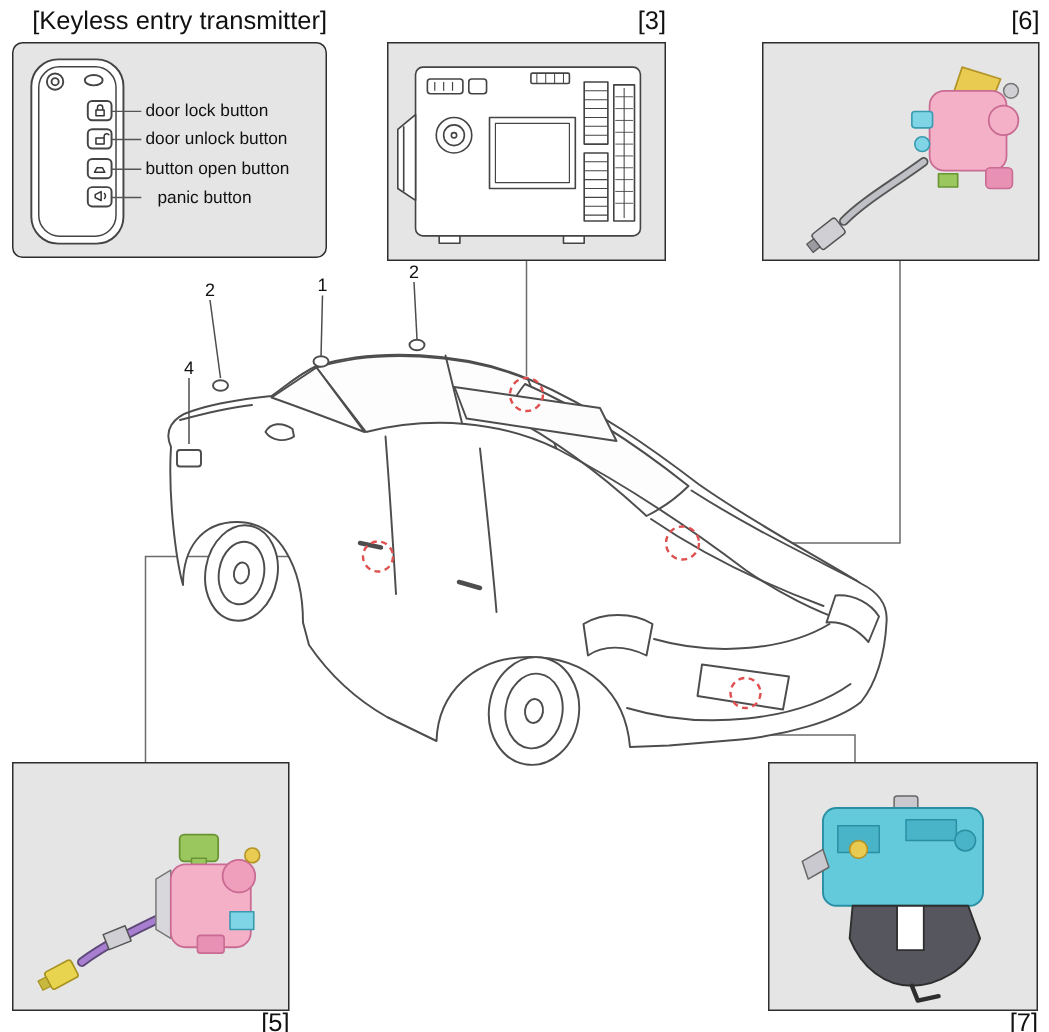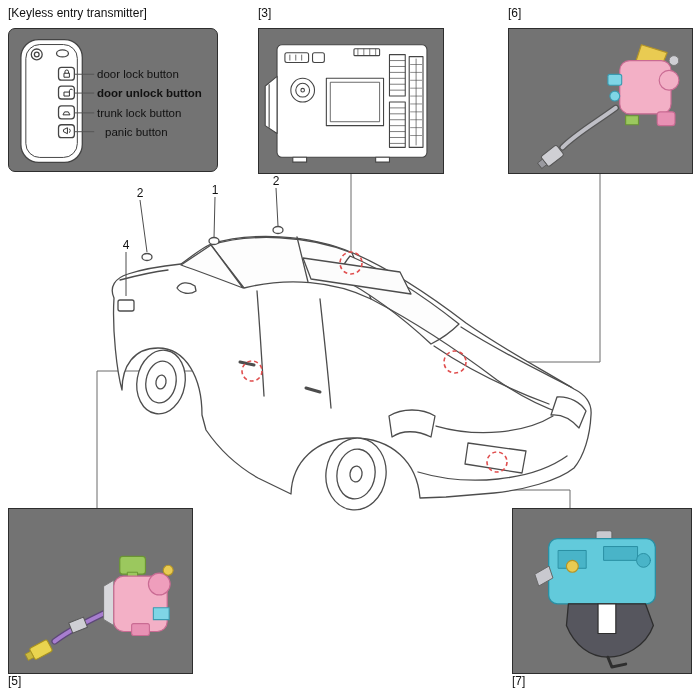--- a/index.html
+++ b/index.html
@@ -1,23 +1,23 @@
 <!DOCTYPE html>
 <html><head>
 <meta charset="utf-8">
 <style>
   * { margin:0; padding:0; box-sizing:border-box; }
   html,body { background:#ffffff; }
   body { font-family:"Liberation Sans", sans-serif; color:#111; }
   .canvas { position:relative; width:699px; height:688px; background:#fff; overflow:hidden; }
   .layer { position:absolute; left:0; top:0; }
-  .panel { position:absolute; border:1px solid #2e2e2e; background:#737373; }
+  .panel { position:absolute; border:1px solid #2e2e2e; background:#e5e5e5; }
   .panel svg { display:block; width:100%; height:100%; }
   .rounded { border-radius:7px; }
-  .fig-title, .ref-label { position:absolute; text-align:left; font-size:12px; line-height:13px; color:#111; }
+  .fig-title, .ref-label { position:absolute; text-align:right; font-size:17px; line-height:13px; color:#111; }
   .btn-label { position:absolute; font-size:11.5px; line-height:13px; white-space:nowrap; color:#111; }
   .callout-num { position:absolute; font-size:12px; line-height:13px; color:#111; }
 </style>
 </head>
 <body>
 
 <div class="canvas">
 
   <svg class="layer" width="699" height="688" viewBox="0 0 699 688">
 
@@ -123,22 +123,22 @@
 
         <g stroke="#555" stroke-width="1">
           <path d="M66,45 L86,45"></path>
           <path d="M66,64 L86,64"></path>
           <path d="M66,84 L86,84"></path>
           <path d="M66,103 L86,103"></path>
         </g>
       </g>
     </svg>
     <div class="btn-label" style="left:88px; top:39px;">door lock button</div>
-    <div class="btn-label" style="left:88px; top:58px;font-weight:bold;">door unlock button</div>
-    <div class="btn-label" style="left:88px; top:78px;">trunk lock button</div>
+    <div class="btn-label" style="left:88px; top:58px;">door unlock button</div>
+    <div class="btn-label" style="left:88px; top:78px;">button open button</div>
     <div class="btn-label" style="left:96px; top:97px;">panic button</div>
   </div>
 
   <div class="panel" style="left:258px; top:28px; width:186px; height:146px;">
     <svg viewBox="0 0 186 146">
       <g stroke="#444" stroke-width="1.1" fill="#ffffff" stroke-linejoin="round">
         <rect x="18" y="16" width="152" height="114" rx="5"></rect>
         <polygon points="18,48 6,58 6,98 18,106"></polygon>
         <path d="M10,56 L10,100" fill="none"></path>
         <rect x="26" y="24" width="24" height="10" rx="2"></rect>

